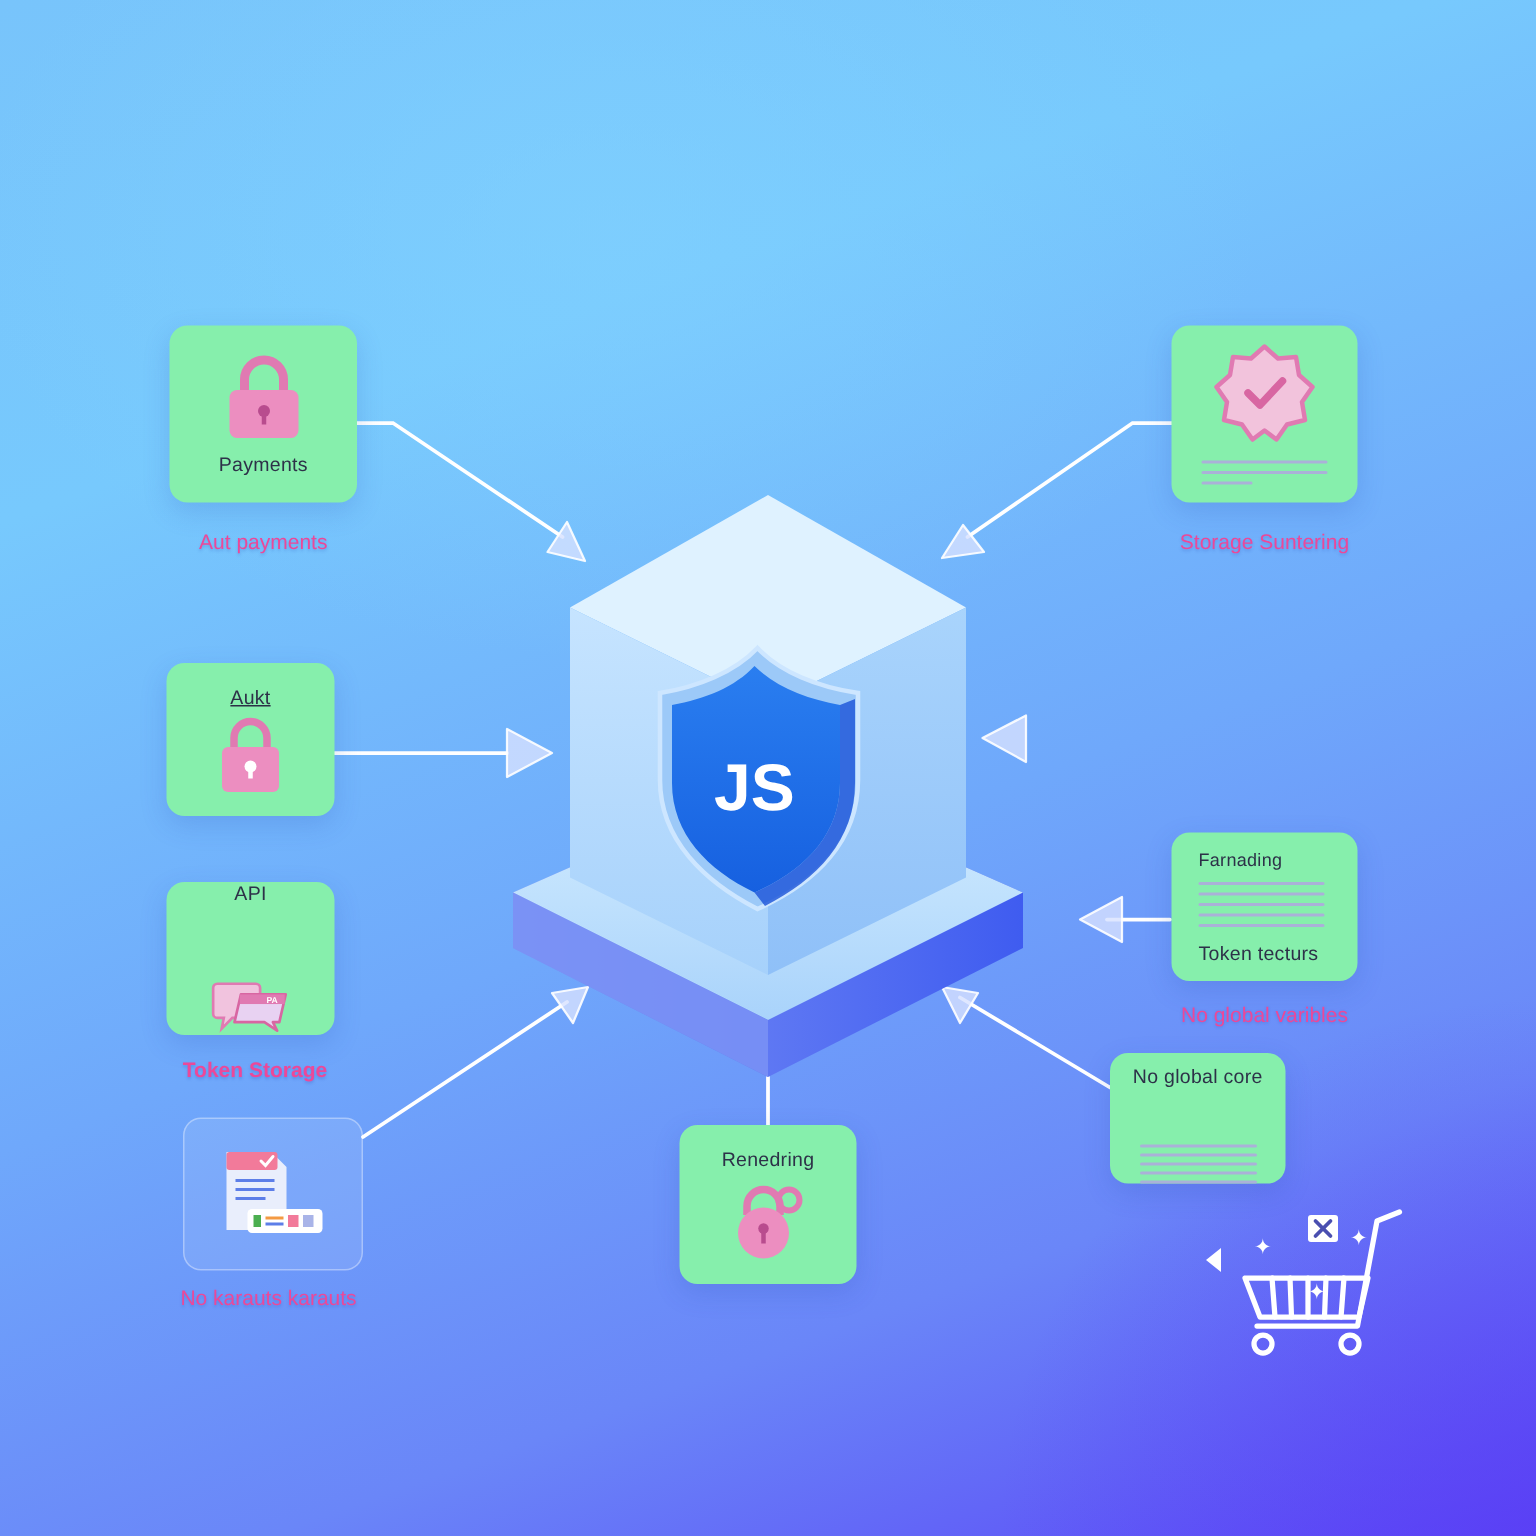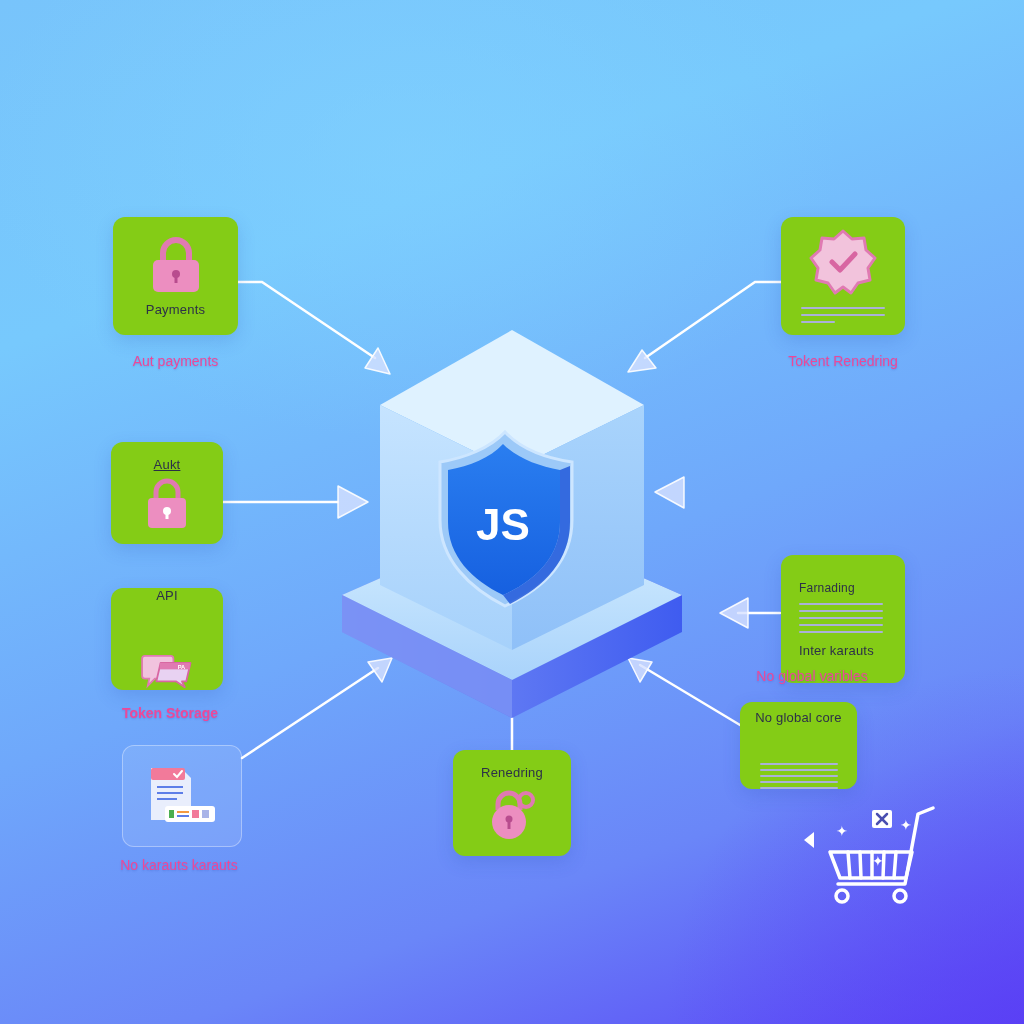--- a/index.html
+++ b/index.html
@@ -8,21 +8,21 @@
       font-family: "Liberation Sans", "DejaVu Sans", sans-serif;
       background: linear-gradient(160deg, #78c4fb 0%, #77c9fd 25%, #6fa8fb 55%, #6a86f8 78%, #5a45f6 100%);
     }
     .bg-glow {
       position: absolute; inset: 0;
       background: radial-gradient(ellipse 60% 40% at 40% 15%, rgba(130,210,255,0.55), rgba(130,210,255,0) 70%),
                   radial-gradient(ellipse 50% 50% at 100% 100%, rgba(90,60,245,0.6), rgba(90,60,245,0) 70%);
       pointer-events: none;
     }
     .card {
-      position: absolute; background: #84cc16; border-radius: 12px;
+      position: absolute; background: #86efac; border-radius: 12px;
       box-shadow: 0 6px 18px rgba(40,70,180,0.18);
       display: flex; flex-direction: column; align-items: center; justify-content: center;
       color: #2a2f45; font-size: 13px;
     }
     .card.ghost {
       background: rgba(255,255,255,0.10);
       border: 1.5px solid rgba(255,255,255,0.35);
       box-shadow: none;
     }
     .card-title { font-size: 13px; color: #2d3148; letter-spacing: 0.2px; }
@@ -120,21 +120,21 @@
   <svg width="70" height="70" viewBox="0 0 70 70">
     <polygon points="35,4 44,12 56,11 58,23 67,31 60,41 62,53 50,56 43,66 35,60 27,66 20,56 8,53 10,41 3,31 12,23 14,11 26,12" fill="#f2c3dc" stroke="#e07ab2" stroke-width="3" stroke-linejoin="round"></polygon>
     <polyline points="24,35 32,43 47,27" fill="none" stroke="#d866a2" stroke-width="5" stroke-linecap="round" stroke-linejoin="round"></polyline>
   </svg>
   <div class="lines" style="width:84px;margin-top:10px;">
     <span></span>
       <span></span>
       <span style="width:34px;"></span>
   </div>
 </div>
-<div class="caption" style="left:771px;top:353px;width:144px;">Tokent Renedring</div>
+<div class="caption" style="left:771px;top:353px;width:144px;">Storage Suntering</div>
 
 <div class="card" style="left:111px;top:442px;width:112px;height:102px;text-decoration:underline;">
   <div class="card-title">Aukt</div>
   <svg width="44" height="52" viewBox="0 0 44 52" style="margin-top:6px;">
     <path d="M11,22 V14 a11,11 0 0 1 22,0 V22" fill="none" stroke="#e07ab2" stroke-width="5"></path>
     <rect x="3" y="20" width="38" height="30" rx="4" fill="#ec8ec0"></rect>
     <circle cx="22" cy="33" r="4" fill="#ffffff"></circle>
     <rect x="20.5" y="33" width="3" height="8" fill="#ffffff"></rect>
   </svg>
 </div>
@@ -172,32 +172,32 @@
   <div class="card-title">Renedring</div>
   <svg width="56" height="56" viewBox="0 0 56 56" style="margin-top:6px;">
     <path d="M14,24 V18 a11,11 0 0 1 22,0 V24" fill="none" stroke="#e07ab2" stroke-width="5"></path>
     <circle cx="42" cy="14" r="7" fill="none" stroke="#e07ab2" stroke-width="4"></circle>
     <circle cx="25" cy="36" r="17" fill="#ec8ec0"></circle>
     <circle cx="25" cy="33" r="3.5" fill="#b84c8e"></circle>
     <rect x="23.5" y="33" width="3" height="10" fill="#b84c8e"></rect>
   </svg>
 </div>
 
-<div class="card" style="left:781px;top:555px;width:124px;height:128px;align-items:flex-start;padding:0 18px;box-sizing:border-box;">
+<div class="card" style="left:781px;top:555px;width:124px;height:99px;align-items:flex-start;padding:0 18px;box-sizing:border-box;">
   <div class="card-title" style="font-size:12px;">Farnading</div>
   <div class="lines" style="width:84px;margin:8px 0 10px;">
     <span></span>
       <span></span>
       <span></span>
       <span></span>
       <span></span>
   </div>
-  <div class="card-title">Inter karauts</div>
-</div>
-<div class="caption" style="left:740px;top:668px;width:144px;">No global varibles</div>
+  <div class="card-title">Token tecturs</div>
+</div>
+<div class="caption" style="left:771px;top:668px;width:144px;">No global varibles</div>
 
 <div class="card" style="left:740px;top:702px;width:117px;height:87px;justify-content:space-between;padding-top:8px;box-sizing:border-box;">
   <div class="card-title">No global core</div>
   <div class="lines" style="width:78px;margin-top:12px;gap:4px;">
     <span></span>
       <span></span>
       <span></span>
       <span></span>
       <span></span>
   </div>

